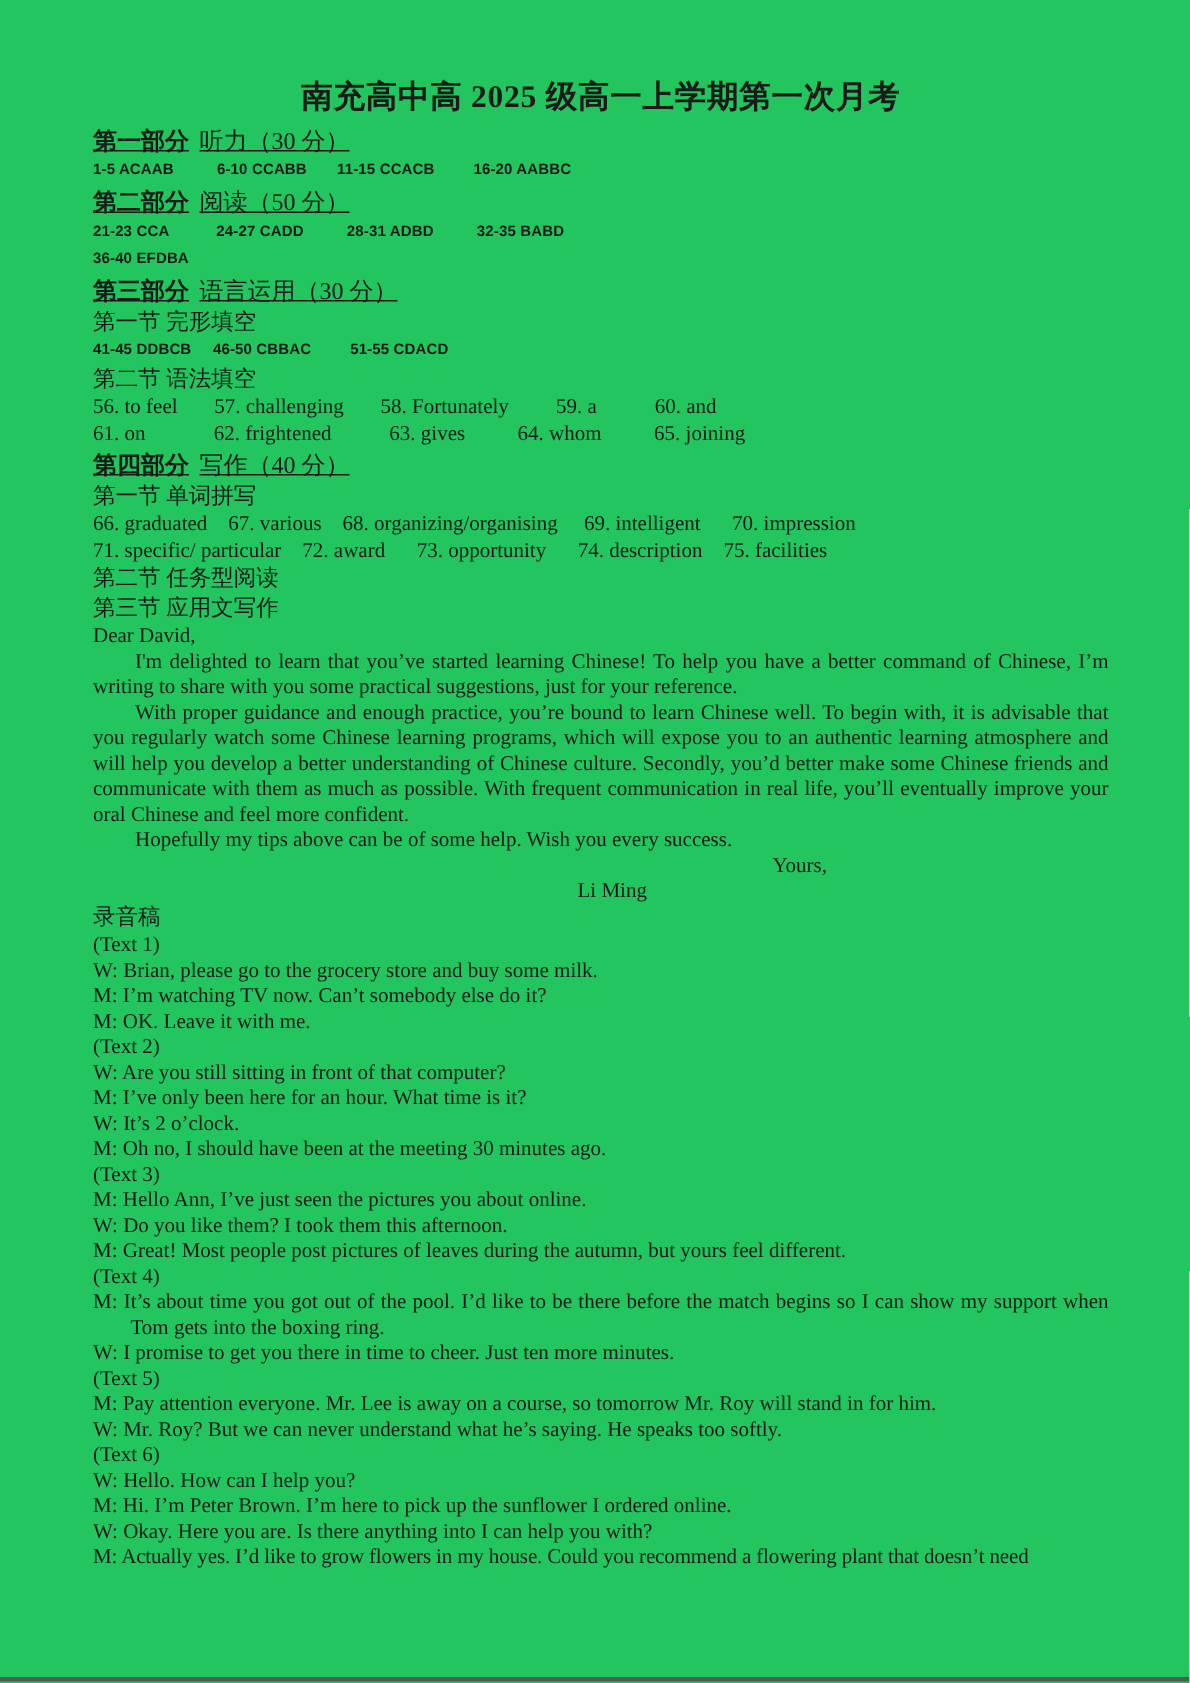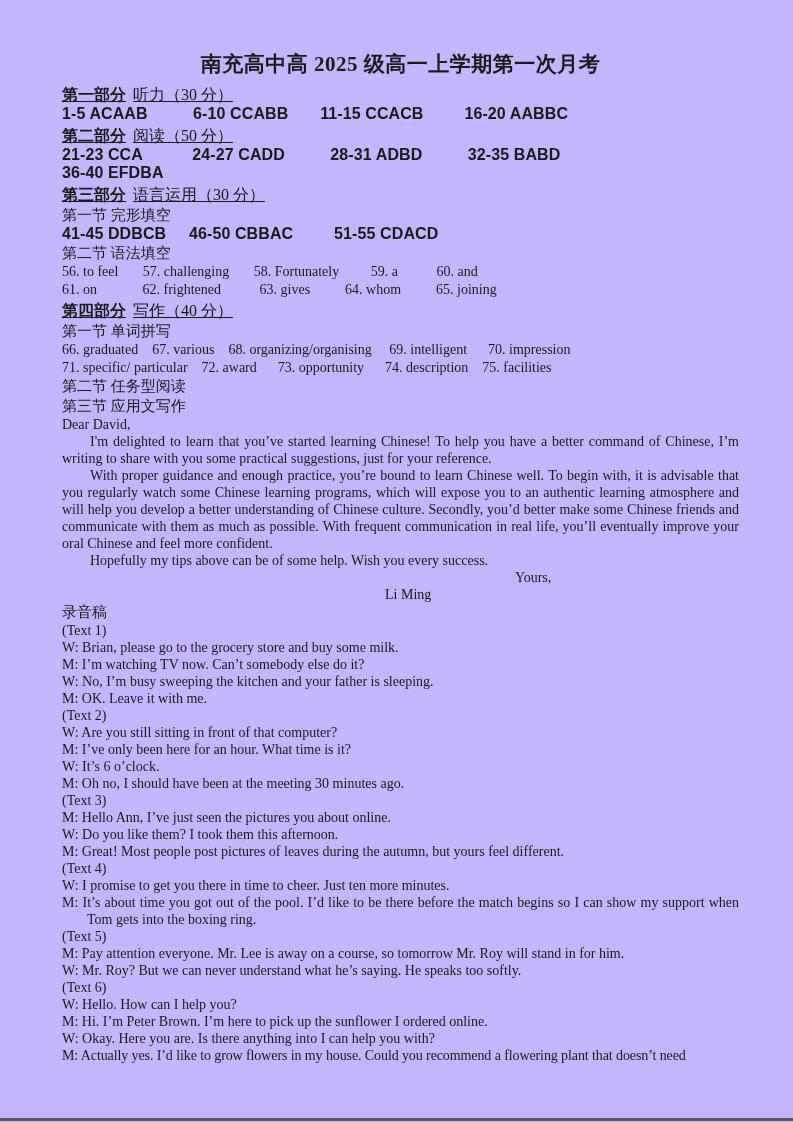--- a/index.html
+++ b/index.html
@@ -1,20 +1,20 @@
 <!DOCTYPE html>
 <html><head>
 <meta charset="utf-8">
 <style>
   html, body { margin: 0; padding: 0; background: #ffffff; }
   .page {
     position: relative;
     width: 793px;
     height: 1122px;
-    background: #c4b5fd;
+    background: #22c55e;
     color: #1a1a1a;
     overflow: hidden;
     font-family: "Liberation Serif", "DejaVu Serif", serif;
   }
   .content {
     padding: 50px 54px 0 62px;
   }
   .doc-title {
     text-align: center;
     font-size: 21px;
@@ -34,21 +34,21 @@
     text-decoration: underline;
   }
   .ln.part .b { font-weight: bold; }
   .ln.part .rest { margin-left: 7px; }
   .ln.subsection {
     font-size: 15px;
     line-height: 20px;
   }
   .ln.answers {
     font-family: "Liberation Sans", "DejaVu Sans", sans-serif;
-    font-size: 16px;
+    font-size: 10px;
     font-weight: 600;
     line-height: 18px;
     white-space: pre-wrap;
     letter-spacing: 0.1px;
   }
   .ln.items {
     white-space: pre-wrap;
     line-height: 17.5px;
   }
   .ln.para {
@@ -101,34 +101,33 @@
         <div class="ln line">Dear David,</div>
         <div class="ln para indent">I'm delighted to learn that you’ve started learning Chinese! To help you have a better command of Chinese, I’m writing to share with you some practical suggestions, just for your reference.</div>
         <div class="ln para indent">With proper guidance and enough practice, you’re bound to learn Chinese well. To begin with, it is advisable that you regularly watch some Chinese learning programs, which will expose you to an authentic learning atmosphere and will help you develop a better understanding of Chinese culture. Secondly, you’d better make some Chinese friends and communicate with them as much as possible. With frequent communication in real life, you’ll eventually improve your oral Chinese and feel more confident.</div>
         <div class="ln line indent">Hopefully my tips above can be of some help. Wish you every success.</div>
         <div class="ln sign" style="padding-left: 453px;">Yours,</div>
         <div class="ln sign" style="padding-left: 323px;">Li Ming</div>
         <div class="ln cn">录音稿</div>
         <div class="ln line">(Text 1)</div>
         <div class="ln line">W: Brian, please go to the grocery store and buy some milk.</div>
         <div class="ln line">M: I’m watching TV now. Can’t somebody else do it?</div>
-        <div class="ln line">W: No, I’m busy sweeping the kitchen and your father is sleeping.</div>
         <div class="ln line">M: OK. Leave it with me.</div>
         <div class="ln line">(Text 2)</div>
         <div class="ln line">W: Are you still sitting in front of that computer?</div>
         <div class="ln line">M: I’ve only been here for an hour. What time is it?</div>
-        <div class="ln line">W: It’s 6 o’clock.</div>
+        <div class="ln line">W: It’s 2 o’clock.</div>
         <div class="ln line">M: Oh no, I should have been at the meeting 30 minutes ago.</div>
         <div class="ln line">(Text 3)</div>
         <div class="ln line">M: Hello Ann, I’ve just seen the pictures you about online.</div>
         <div class="ln line">W: Do you like them? I took them this afternoon.</div>
         <div class="ln line">M: Great! Most people post pictures of leaves during the autumn, but yours feel different.</div>
         <div class="ln line">(Text 4)</div>
+        <div class="ln hang">M: It’s about time you got out of the pool. I’d like to be there before the match begins so I can show my support when Tom gets into the boxing ring.</div>
         <div class="ln line">W: I promise to get you there in time to cheer. Just ten more minutes.</div>
-        <div class="ln hang">M: It’s about time you got out of the pool. I’d like to be there before the match begins so I can show my support when Tom gets into the boxing ring.</div>
         <div class="ln line">(Text 5)</div>
         <div class="ln line">M: Pay attention everyone. Mr. Lee is away on a course, so tomorrow Mr. Roy will stand in for him.</div>
         <div class="ln line">W: Mr. Roy? But we can never understand what he’s saying. He speaks too softly.</div>
         <div class="ln line">(Text 6)</div>
         <div class="ln line">W: Hello. How can I help you?</div>
         <div class="ln line">M: Hi. I’m Peter Brown. I’m here to pick up the sunflower I ordered online.</div>
         <div class="ln line">W: Okay. Here you are. Is there anything into I can help you with?</div>
         <div class="ln oneline">M: Actually yes. I’d like to grow flowers in my house. Could you recommend a flowering plant that doesn’t need</div>
       </div>
   </div>

